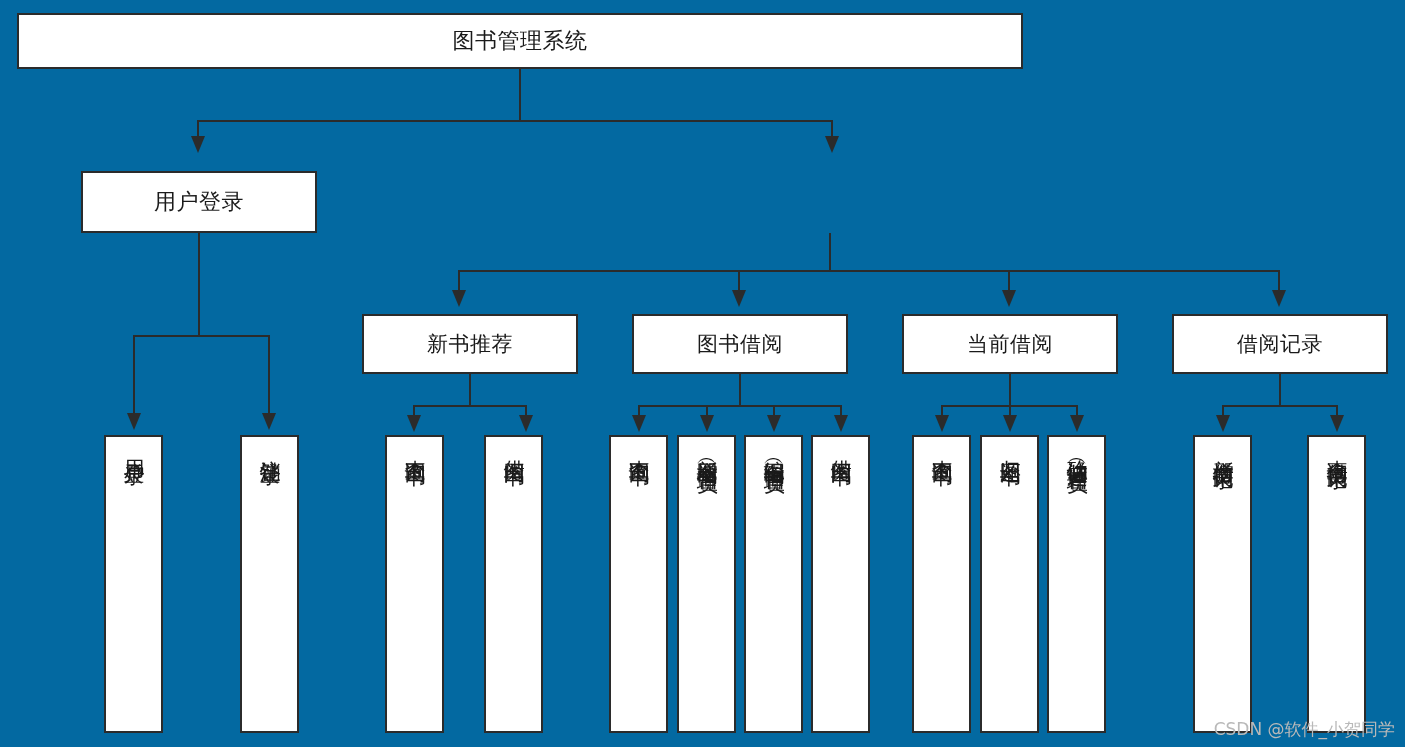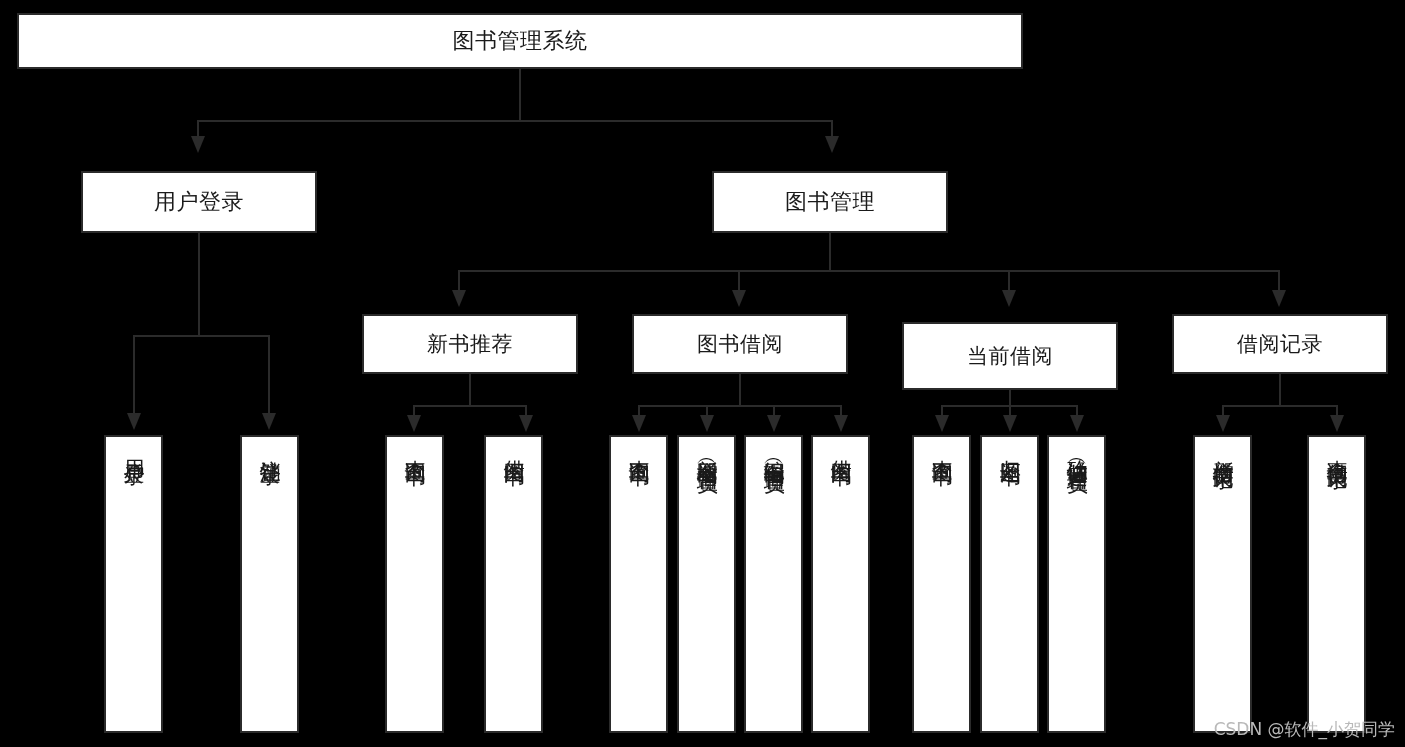--- a/index.html
+++ b/index.html
@@ -7,21 +7,21 @@
     padding: 0;
     background: #ffffff;
   }
   body {
     font-family: "DejaVu Sans", "Liberation Sans", sans-serif;
   }
   #canvas {
     position: relative;
     width: 1405px;
     height: 747px;
-    background: #000000;
+    background: #0369a1;
     overflow: hidden;
   }
   
   .node {
     position: absolute;
     box-sizing: border-box;
     background: #ffffff;
     border: 2px solid #2b2b2b;
     display: flex;
     align-items: center;
@@ -99,23 +99,20 @@
   <div class="line hline" style="left:197px; top:120px; width:636px; height:2px;"></div>
   <div class="line vline" style="left:197px; top:120px; width:2px; height:18px;"></div>
   <div class="arrow" style="left:191px; top:136px;"></div>
   <div class="line vline" style="left:831px; top:120px; width:2px; height:18px;"></div>
   <div class="arrow" style="left:825px; top:136px;"></div>
 
   <div class="node l2" style="left:81px; top:171px; width:236px; height:62px;">
     <span class="label">用户登录</span>
   </div>
 
-  <div class="node l2" style="left:712px; top:171px; width:236px; height:62px;">
-    <span class="label">图书管理</span>
-  </div>
 
   <div class="line vline" style="left:198px; top:233px; width:2px; height:103px;"></div>
   <div class="line hline" style="left:133px; top:335px; width:136px; height:2px;"></div>
   <div class="line vline" style="left:133px; top:335px; width:2px; height:80px;"></div>
   <div class="arrow" style="left:127px; top:413px;"></div>
   <div class="line vline" style="left:268px; top:335px; width:2px; height:80px;"></div>
   <div class="arrow" style="left:262px; top:413px;"></div>
 
   <div class="line vline" style="left:829px; top:233px; width:2px; height:38px;"></div>
   <div class="line hline" style="left:458px; top:270px; width:822px; height:2px;"></div>
@@ -127,21 +124,21 @@
   <div class="arrow" style="left:1002px; top:290px;"></div>
   <div class="line vline" style="left:1278px; top:270px; width:2px; height:22px;"></div>
   <div class="arrow" style="left:1272px; top:290px;"></div>
 
   <div class="node l3" style="left:362px; top:314px; width:216px; height:60px;">
     <span class="label">新书推荐</span>
   </div>
   <div class="node l3" style="left:632px; top:314px; width:216px; height:60px;">
     <span class="label">图书借阅</span>
   </div>
-  <div class="node l3" style="left:902px; top:322px; width:216px; height:68px;">
+  <div class="node l3" style="left:902px; top:314px; width:216px; height:60px;">
     <span class="label">当前借阅</span>
   </div>
   <div class="node l3" style="left:1172px; top:314px; width:216px; height:60px;font-family:Liberation Serif, serif;">
     <span class="label">借阅记录</span>
   </div>
 
   <div class="line vline" style="left:469px; top:374px; width:2px; height:32px;"></div>
   <div class="line hline" style="left:413px; top:405px; width:114px; height:2px;"></div>
   <div class="line vline" style="left:413px; top:405px; width:2px; height:12px;"></div>
   <div class="arrow" style="left:407px; top:415px;"></div>

